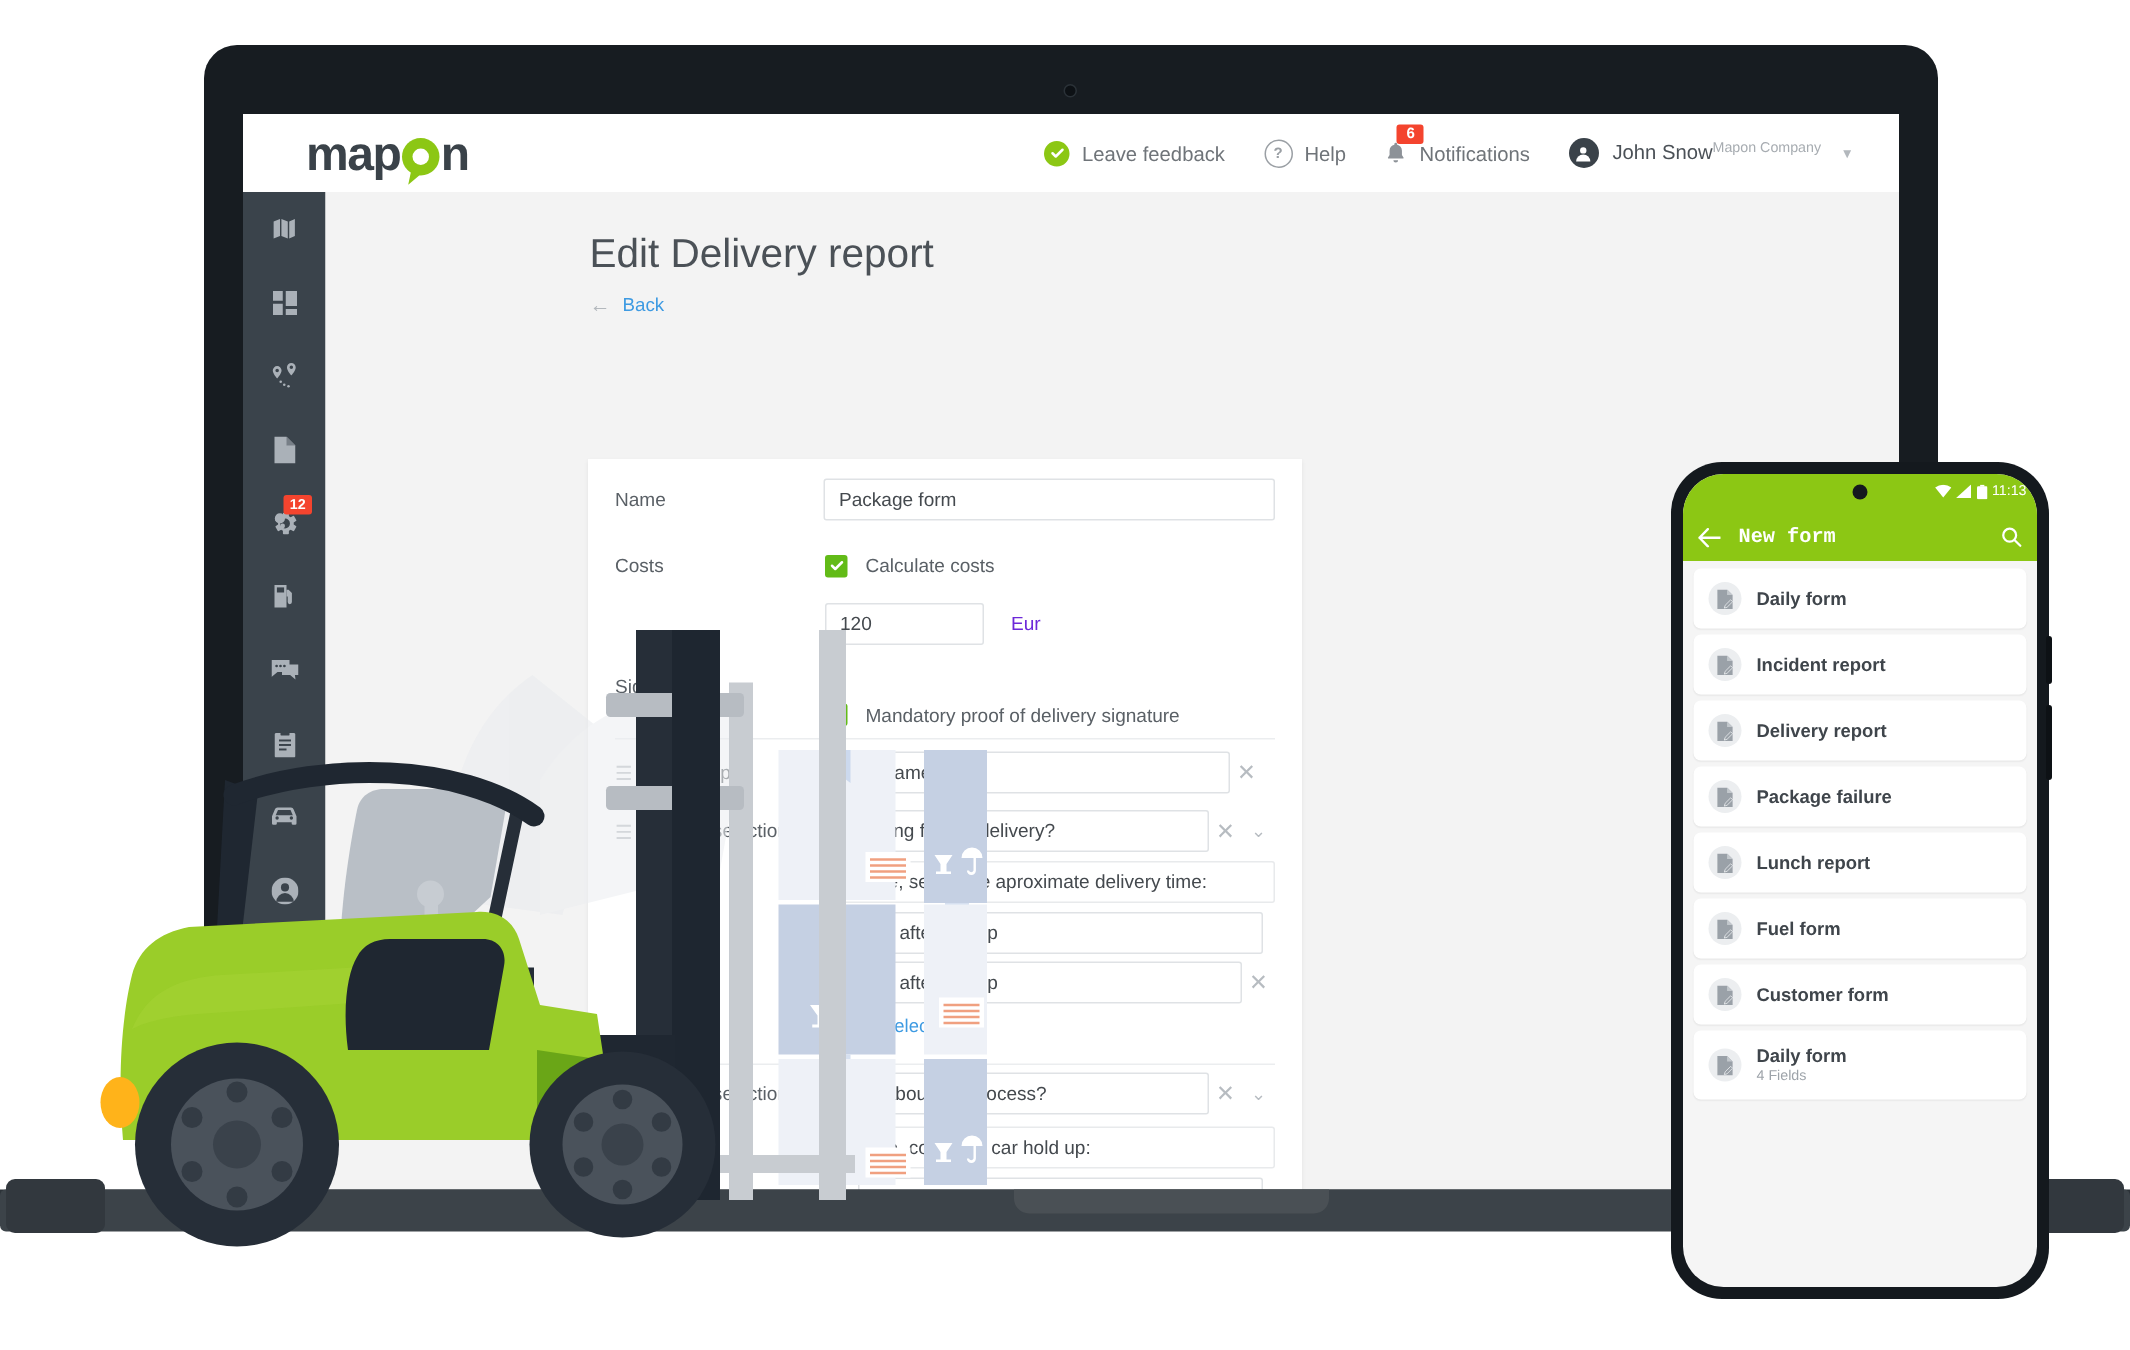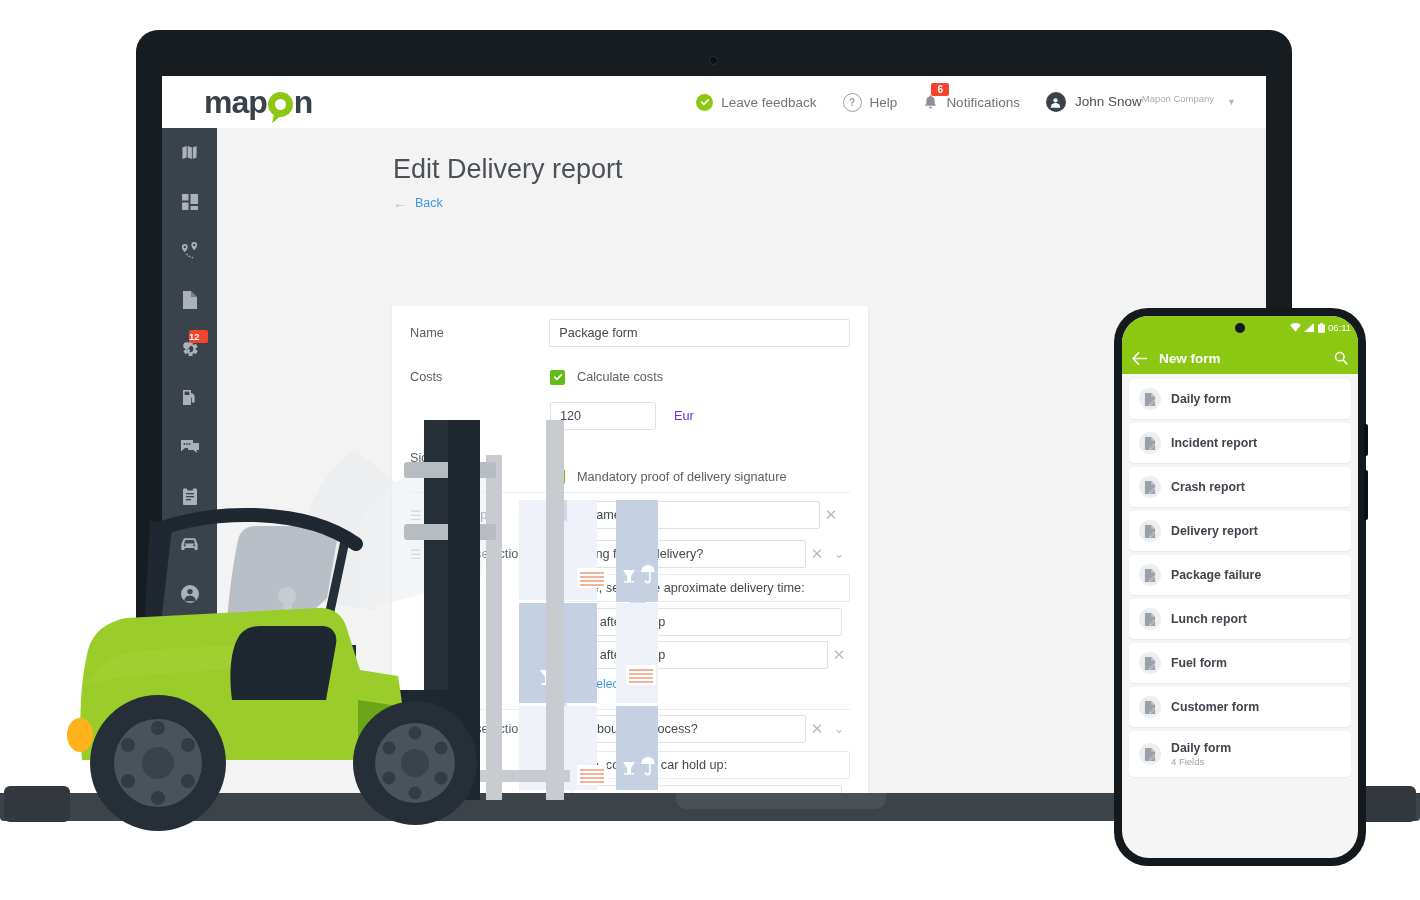--- a/index.html
+++ b/index.html
@@ -77,21 +77,21 @@
   .sidebar{
     position:absolute;left:0;top:52px;width:55px;height:668px;background:#3a434b;
   }
   .side-item{
     width:55px;height:49px;display:flex;align-items:center;justify-content:center;
     position:relative;color:#aab1b8;
   }
   .side-item.active{background:#454f58;color:#ffffff;}
   .side-badge{
     position:absolute;left:27px;top:6px;background:#f4442e;color:#fff;font-size:9.5px;
-    line-height:13px;min-width:19px;text-align:left;border-radius:2px;font-weight:bold;
+    line-height:13px;min-width:19px;text-align:center;border-radius:2px;font-weight:bold;
   }
 
   
   .page{position:absolute;left:55px;top:52px;width:1049px;height:668px;background:#f3f3f3;}
   .page-title{position:absolute;left:176px;top:26px;font-size:27px;color:#4b5157;font-weight:normal;}
   .back-link{position:absolute;left:176px;top:67px;display:flex;align-items:center;gap:8px;font-size:12.5px;color:#3d9ae2;}
   .back-arrow{color:#b3b8bd;font-size:14px;}
 
   .card{
     position:absolute;left:175px;top:178px;width:476px;height:542px;background:#fff;
@@ -133,21 +133,21 @@
   }
   .phone-status{
     height:26px;background:#8cc714;display:flex;align-items:center;position:relative;
     color:#fff;font-size:10px;
   }
   .phone-cam{position:absolute;left:113px;top:7px;width:10px;height:10px;border-radius:50%;background:#14191e;}
   .status-right{position:absolute;right:7px;top:6px;display:flex;align-items:center;gap:3px;}
   .phone-appbar{
     height:32px;background:#8cc714;display:flex;align-items:center;padding:0 10px;gap:12px;color:#fff;
   }
-  .appbar-title{font-size:13.5px;font-weight:bold;}
+  .appbar-title{font-size:13.5px;font-weight:bold;font-family:Liberation Mono, monospace;}
   .phone-list{padding:5px 7px 0 7px;}
   .pl-item{
     background:#fff;border-radius:5px;height:40px;margin-bottom:4px;
     display:flex;align-items:center;padding:0 10px;gap:10px;
     box-shadow:0 1px 1px rgba(0,0,0,.05);
   }
   .pl-ic{width:22px;height:22px;border-radius:50%;background:#eceef0;display:flex;align-items:center;justify-content:center;flex:none;}
   .pl-title{font-size:12.3px;color:#3f454b;font-weight:bold;}
   .pl-sub{font-size:9.5px;color:#9da3a9;margin-top:1px;}
 </style>
@@ -558,21 +558,21 @@
         <svg width="11" height="9" viewBox="0 0 12 10">
             <path d="M0 2.2A10 10 0 0112 2.2L6 9.6z" fill="#fff"></path>
           </svg>
         <svg width="11" height="9" viewBox="0 0 12 10">
             <path d="M11 0v10H0z" fill="#fff"></path>
           </svg>
         <svg width="7" height="10" viewBox="0 0 8 11">
             <rect x="2.4" y="0" width="3.2" height="1.4" fill="#fff"></rect>
             <rect x="0" y="1.2" width="8" height="9.8" rx="1" fill="#fff"></rect>
           </svg>
-        <span style="font-size:9.5px;">06:11</span>
+        <span style="font-size:9.5px;">11:13</span>
       </span>
     </div>
 
     <div class="phone-appbar">
       <span style="display:flex;">
         <svg width="15" height="13" viewBox="0 0 16 14">
             <path d="M7 0.8L1 7l6 6.2M1 7h15" stroke="#fff" stroke-width="1.7" fill="none" stroke-linecap="round" stroke-linejoin="round"></path>
           </svg>
       </span>
       <span class="appbar-title">New form</span>
@@ -601,30 +601,20 @@
         <span class="pl-ic">
           <svg width="12" height="13" viewBox="0 0 13 14">
               <path d="M1 0h7l4 4v10H1z" fill="#9aa1a8"></path>
               <path d="M8 0l4 4H8z" fill="#c3c8cd"></path>
               <path d="M10.6 7.4l1.4 1.4-4 4-2 .6.6-2z" fill="#9aa1a8" stroke="#eceef0" stroke-width=".6"></path>
             </svg>
         </span>
         <span class="pl-title">Incident report</span>
       </div>
 
-      <div class="pl-item">
-        <span class="pl-ic">
-          <svg width="12" height="13" viewBox="0 0 13 14">
-              <path d="M1 0h7l4 4v10H1z" fill="#9aa1a8"></path>
-              <path d="M8 0l4 4H8z" fill="#c3c8cd"></path>
-              <path d="M10.6 7.4l1.4 1.4-4 4-2 .6.6-2z" fill="#9aa1a8" stroke="#eceef0" stroke-width=".6"></path>
-            </svg>
-        </span>
-        <span class="pl-title">Crash report</span>
-      </div>
 
       <div class="pl-item">
         <span class="pl-ic">
           <svg width="12" height="13" viewBox="0 0 13 14">
               <path d="M1 0h7l4 4v10H1z" fill="#9aa1a8"></path>
               <path d="M8 0l4 4H8z" fill="#c3c8cd"></path>
               <path d="M10.6 7.4l1.4 1.4-4 4-2 .6.6-2z" fill="#9aa1a8" stroke="#eceef0" stroke-width=".6"></path>
             </svg>
         </span>
         <span class="pl-title">Delivery report</span>

